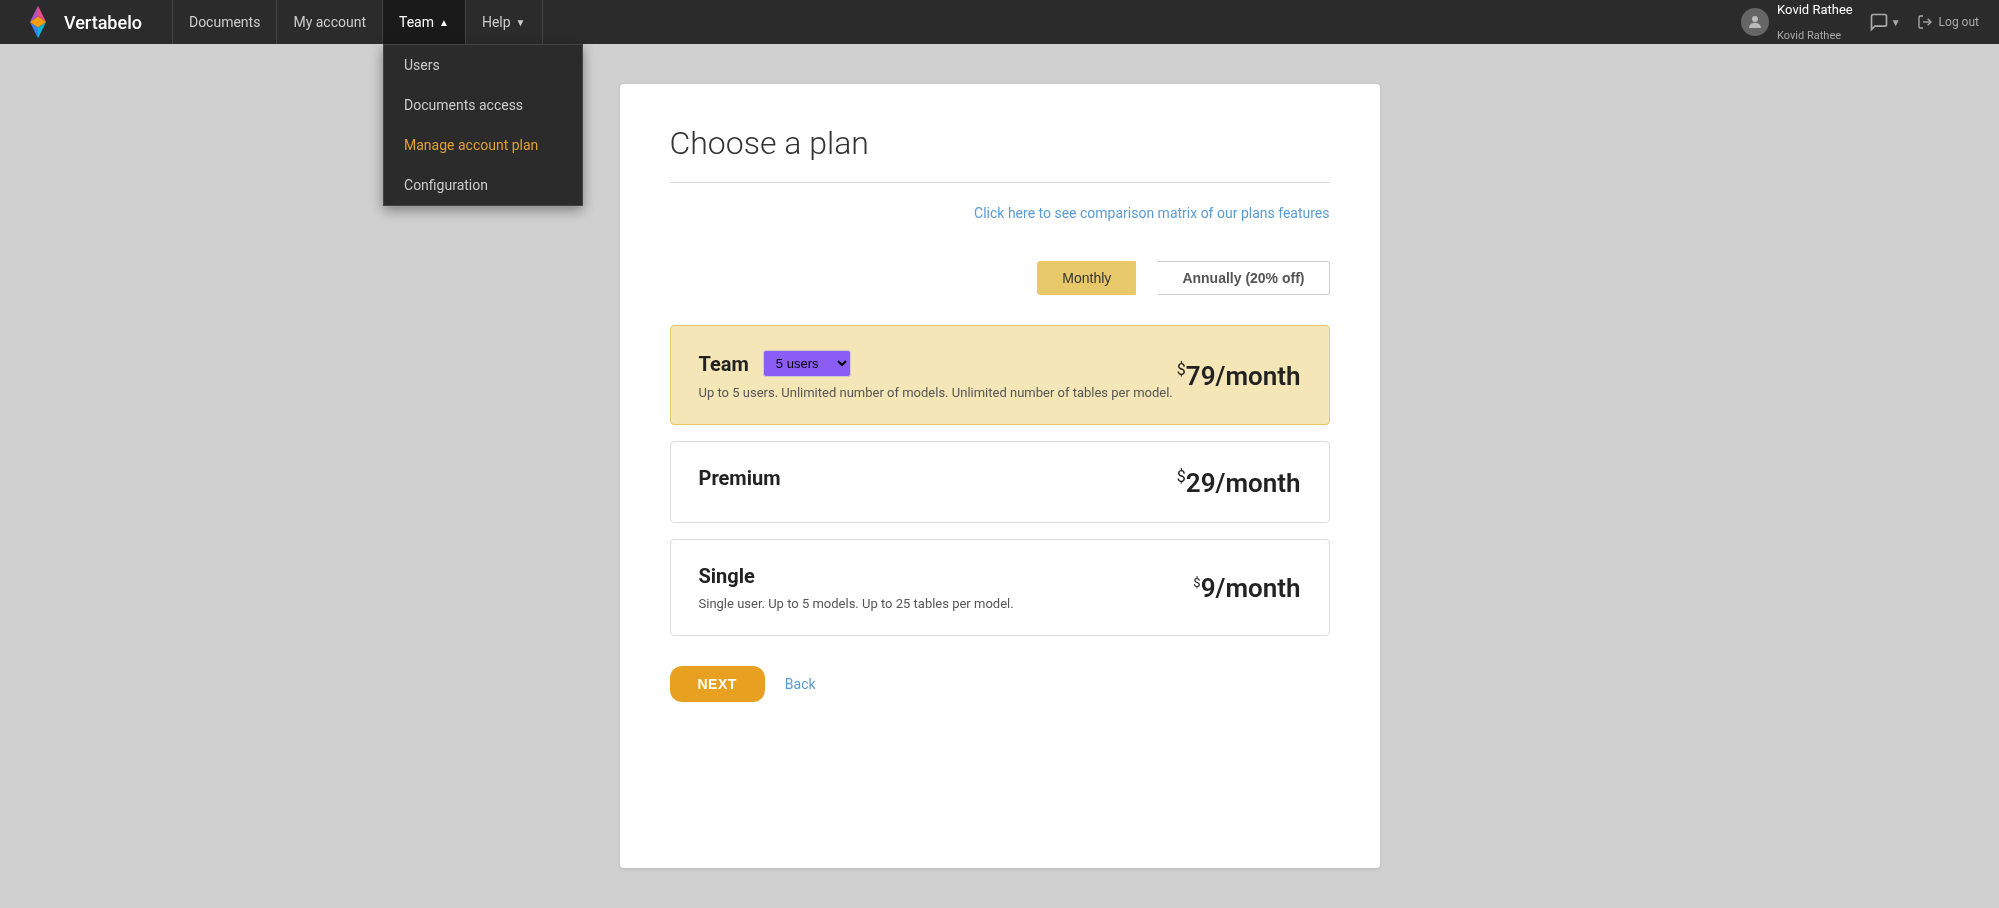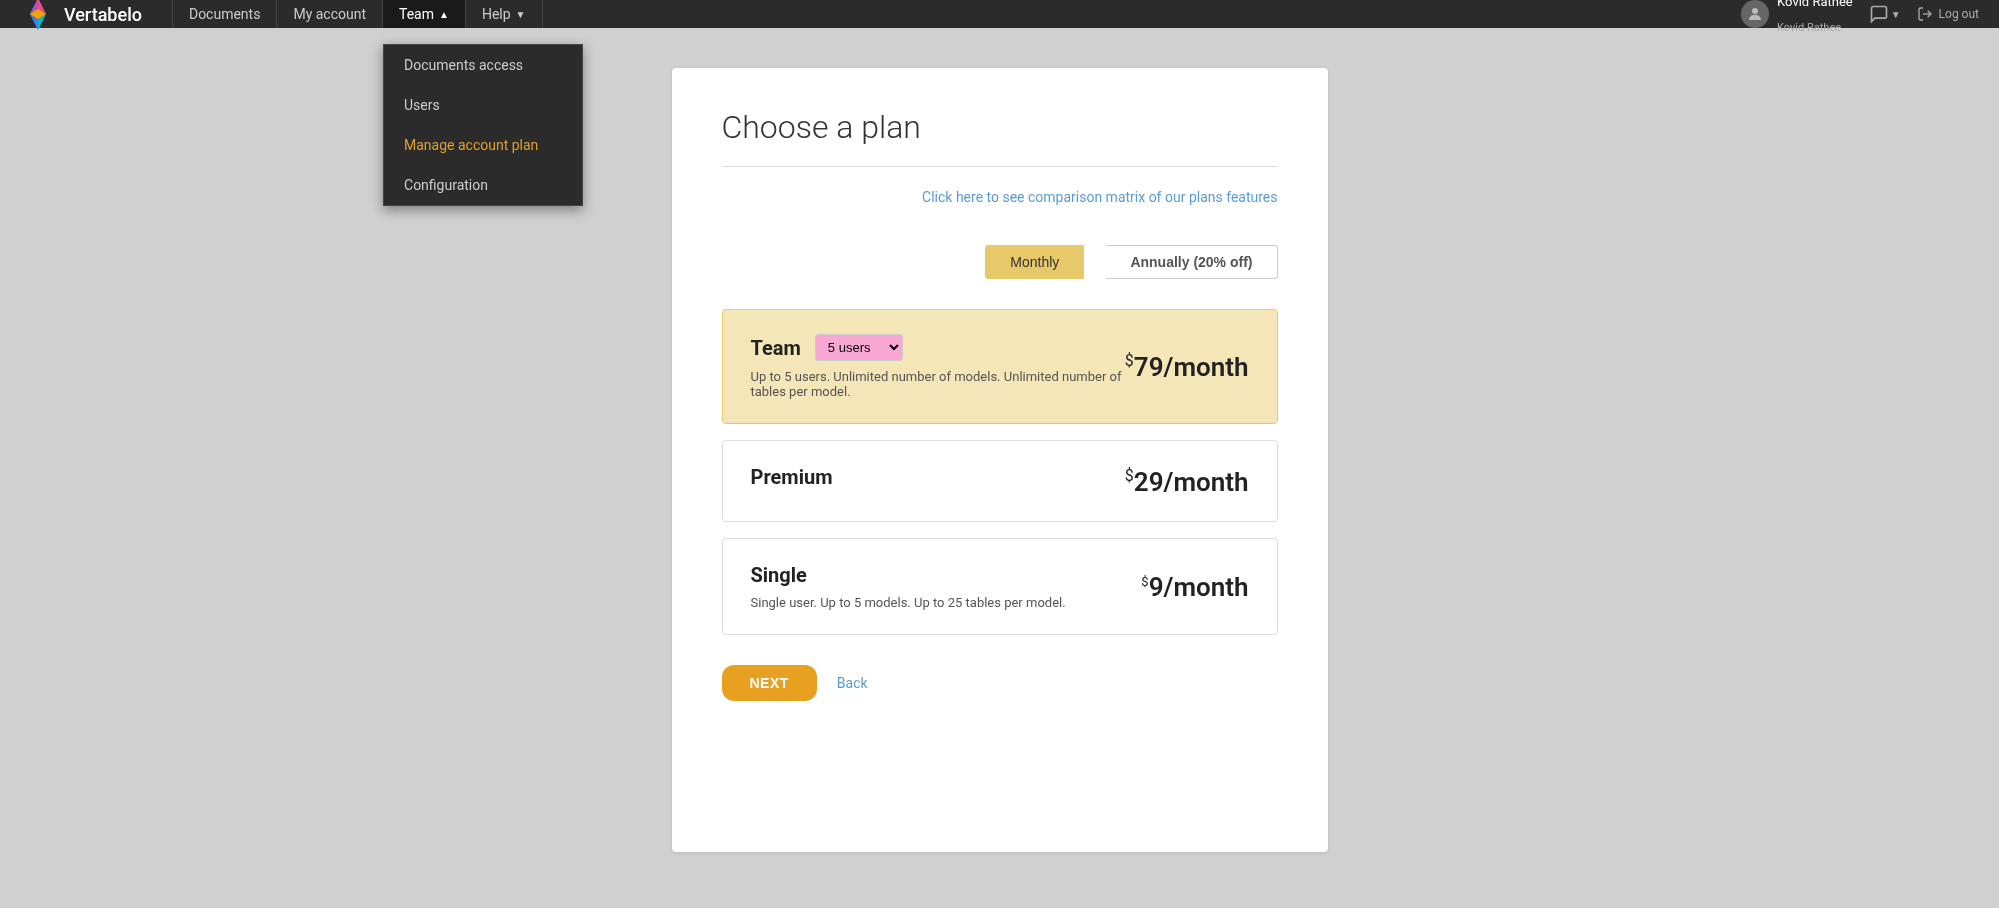--- a/index.html
+++ b/index.html
@@ -1,21 +1,21 @@
 <!DOCTYPE html>
 <html><head>
   <meta charset="utf-8">
   <style>
     * { box-sizing: border-box; margin: 0; padding: 0; }
     body { font-family: -apple-system, BlinkMacSystemFont, 'Segoe UI', Roboto, sans-serif; background: #d0d0d0; min-height: 100vh; }
 
     
     .navbar {
       background: #2b2b2b;
-      height: 28px;
+      height: 44px;
       display: flex;
       align-items: center;
       padding: 0 20px;
       position: relative;
       z-index: 100;
     }
     .navbar-brand {
       display: flex;
       align-items: center;
       margin-right: 30px;
@@ -121,21 +121,21 @@
     .page-bg {
       background: #d0d0d0;
       min-height: calc(100vh - 44px);
       display: flex;
       justify-content: center;
       padding: 40px 20px;
     }
     .content-card {
       background: #fff;
       border-radius: 4px;
-      width: 656px;
+      width: 760px;
       max-width: 100%;
       padding: 40px 50px 50px;
       box-shadow: 0 1px 4px rgba(0,0,0,0.1);
     }
     .page-title {
       font-size: 32px;
       font-weight: 300;
       color: #333;
       margin-bottom: 20px;
     }
@@ -203,21 +203,21 @@
     .plan-name {
       font-size: 20px;
       font-weight: 700;
       color: #222;
     }
     .plan-users-select {
       border: 1px solid #ccc;
       border-radius: 3px;
       padding: 4px 8px;
       font-size: 13px;
-      background: #f9a8d4;
+      background: #8b5cf6;
       cursor: pointer;
     }
     .plan-desc {
       font-size: 13px;
       color: #555;
     }
     .plan-price {
       font-size: 26px;
       font-weight: 600;
       color: #222;
@@ -276,22 +276,22 @@
       <span>Documents</span>
     </div>
     <div class="nav-item">
       <span>My account</span>
     </div>
     <div class="nav-item active" style="position:relative;">
       <span>Team</span>
       <span class="dropdown-arrow">▲</span>
 
       <div class="dropdown-menu">
+        <a class="dropdown-item">Users</a>
         <a class="dropdown-item">Documents access</a>
-        <a class="dropdown-item">Users</a>
         <a class="dropdown-item active">Manage account plan</a>
         <a class="dropdown-item">Configuration</a>
       </div>
     </div>
     <div class="nav-item">
       <span>Help</span>
       <span class="dropdown-arrow">▼</span>
     </div>
   </div>
 

